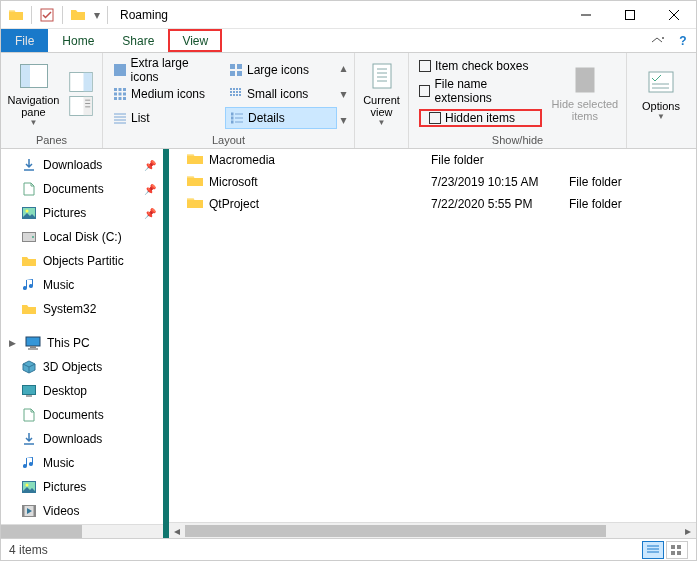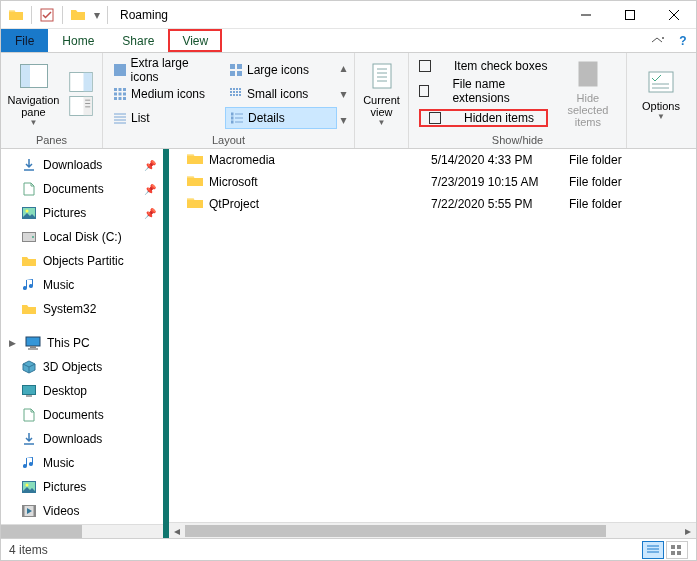--- a/index.html
+++ b/index.html
@@ -7,38 +7,38 @@
 .titlebar { height: 28px; display: flex; align-items: center; background: #fff; border-bottom: 1px solid #e5e5e5; }
 .titlebar .qat { display: flex; align-items: center; gap: 2px; padding: 0 4px; }
 .titlebar .qat .q { width: 22px; height: 22px; display:flex; align-items:center; justify-content:center; }
 .titlebar .folder-ico { width: 16px; height: 16px; }
 .titlebar .sep { width:1px; height:18px; background:#d0d0d0; margin:0 2px;}
 .titlebar .title { padding-left: 6px; }
 .titlebar .spacer { flex:1; }
 .titlebar .winbtn { width: 44px; height: 28px; display:flex; align-items:center; justify-content:center; }
 .tabbar { height: 24px; display:flex; align-items:stretch; background:#fff; border-bottom:1px solid #d0d0d0;}
 .tab { padding: 0 14px; display:flex; align-items:center; color:#14532d; }
-.tab.file { background:#1979ca; color:#0f172a; }
+.tab.file { background:#1979ca; color:#e5e5e5; }
 .tab.highlight { border:2px solid #e33; padding: 0 12px; }
 .tabbar .rspace { flex:1; }
 .tabbar .mini { width:26px; display:flex; align-items:center; justify-content:center; color:#666; }
 .ribbon { height:96px; background:#f5f6f7; border-bottom:1px solid #d0d0d0; display:flex; }
 .group { border-right:1px solid #dcdcdc; display:flex; flex-direction:column; }
 .group .body { flex:1; display:flex; align-items:center; padding:4px 6px; gap:6px; }
 .group .label { text-align:center; font-size:11px; color:#555; padding-bottom:2px; }
 .bigbtn { display:flex; flex-direction:column; align-items:center; justify-content:center; width:62px; height:72px; }
 .bigbtn .ico { width:32px; height:32px; display:flex; align-items:center; justify-content:center; }
 .bigbtn .txt { font-size:11px; text-align:center; line-height:1.1; margin-top:2px;}
 .layout-grid { display:grid; grid-template-columns: 112px 112px; grid-auto-rows:22px; gap:2px 4px; }
 .layout-item { display:flex; align-items:center; gap:4px; padding:0 4px; }
 .layout-item .ic { width:14px; height:14px; display:flex; align-items:center; justify-content:center;}
 .layout-item.sel { background:#cce8ff; border:1px solid #99d1ff; }
 .layout-scroll { width:14px; display:flex; flex-direction:column; justify-content:space-between; height:66px; align-items:center; color:#666;}
 .check-col { display:flex; flex-direction:column; gap:4px; padding:2px 4px;}
-.chk { display:flex; align-items:center; gap:23px; }
+.chk { display:flex; align-items:center; gap:4px; }
 .chk .box { width:12px; height:12px; border:1px solid #333; }
 .chk.highlight { border:2px solid #e33; padding:0 8px; }
 .content { display:flex; height: calc(561px - 28px - 24px - 96px - 22px - 2px); }
 .nav { width:168px; border-right:6px solid #0f766e; overflow:hidden; padding-top:4px; background:#fff;}
 .nav-item { display:flex; align-items:center; height:24px; padding-left:20px; gap:6px; }
 .nav-item .ic { width:16px; height:16px; display:flex; align-items:center; justify-content:center;}
 .nav-item .pin { margin-left:auto; margin-right:6px; color:#888; font-size:10px;}
 .nav-item.top { padding-left:8px; }
 .nav-item.scroll-row { padding:0; height:16px; }
 .nav-item.scroll-row .sbh { flex:1; height:14px; background:#f0f0f0; border-top:1px solid #ddd; position:relative;}
@@ -475,21 +475,20 @@
   <div class="files">
     <div id="rows">
         <div class="row">
           <span class="ic">
             <svg width="16" height="13">
               <path fill="#ffcf4b" d="M0 2h6l1.5 2H16v8H0z"></path>
               <path fill="#ffe79e" d="M0 2h6l1 1.5H0z"></path>
             </svg>
           </span>
           <span class="name">Macromedia</span>
-          <span class="date">5/14/2020 4:33 PM</span>
           <span class="type">File folder</span>
         </div>
         <div class="row">
           <span class="ic">
             <svg width="16" height="13">
               <path fill="#ffcf4b" d="M0 2h6l1.5 2H16v8H0z"></path>
               <path fill="#ffe79e" d="M0 2h6l1 1.5H0z"></path>
             </svg>
           </span>
           <span class="name">Microsoft</span>

